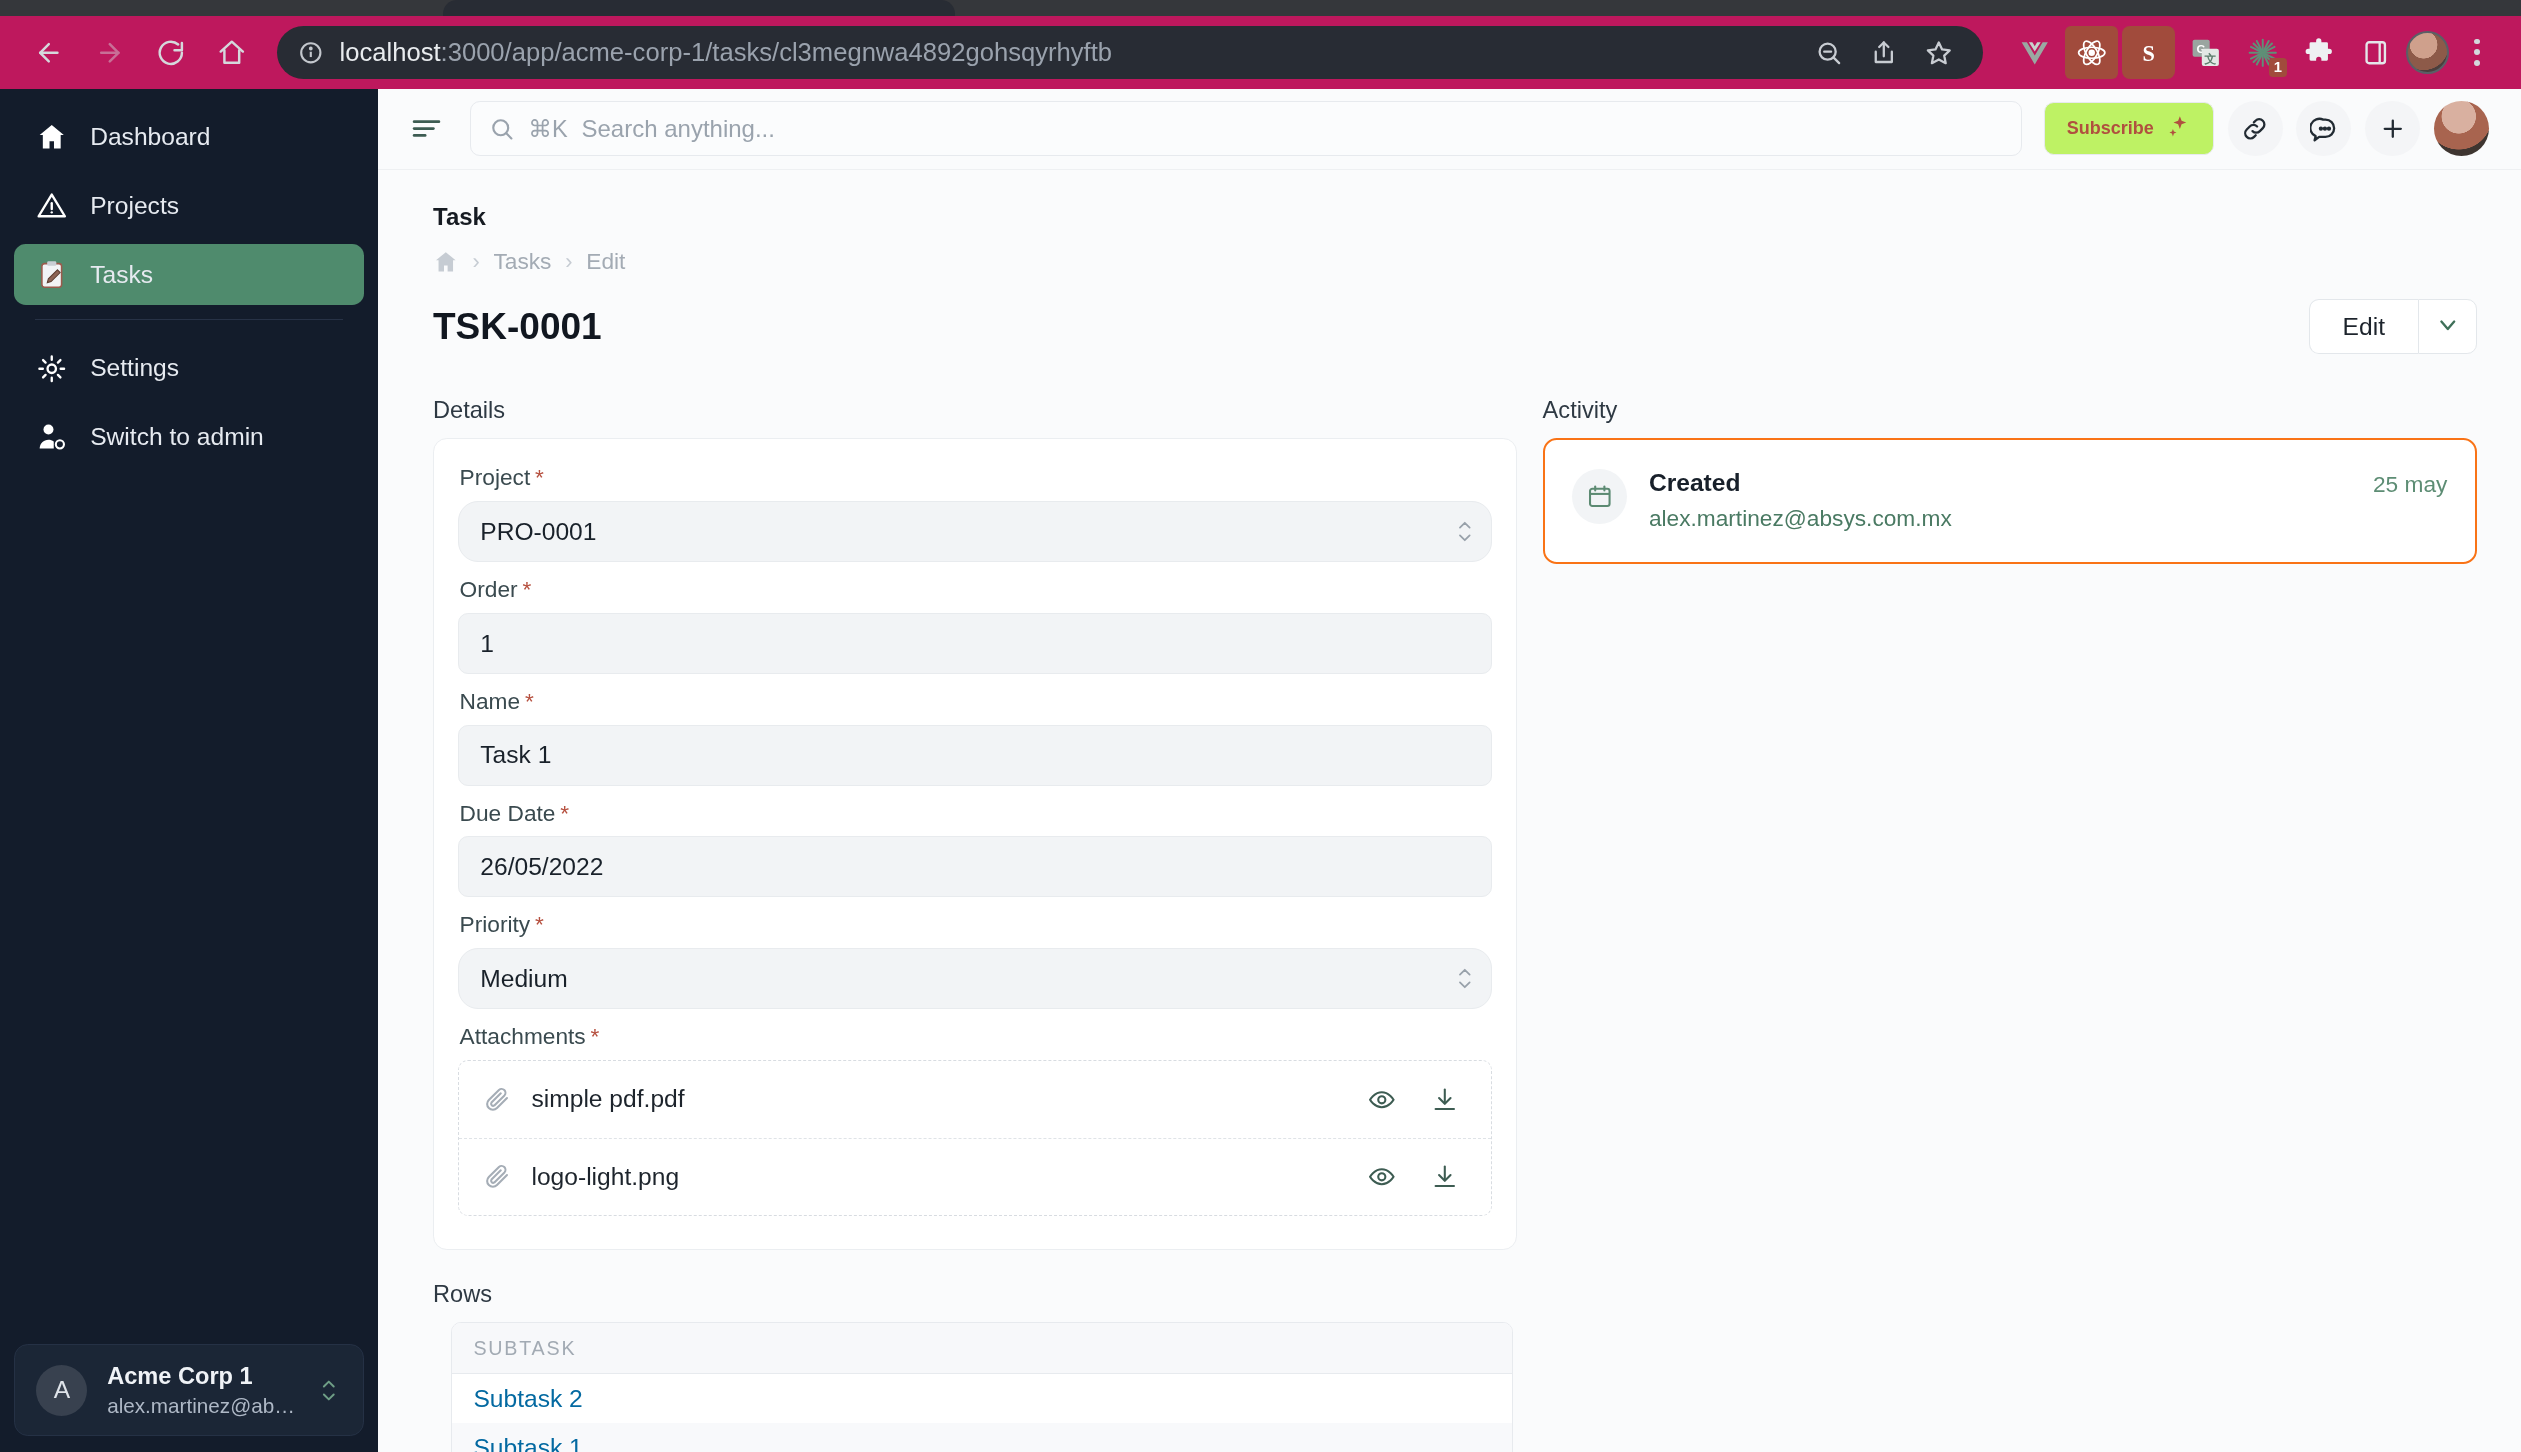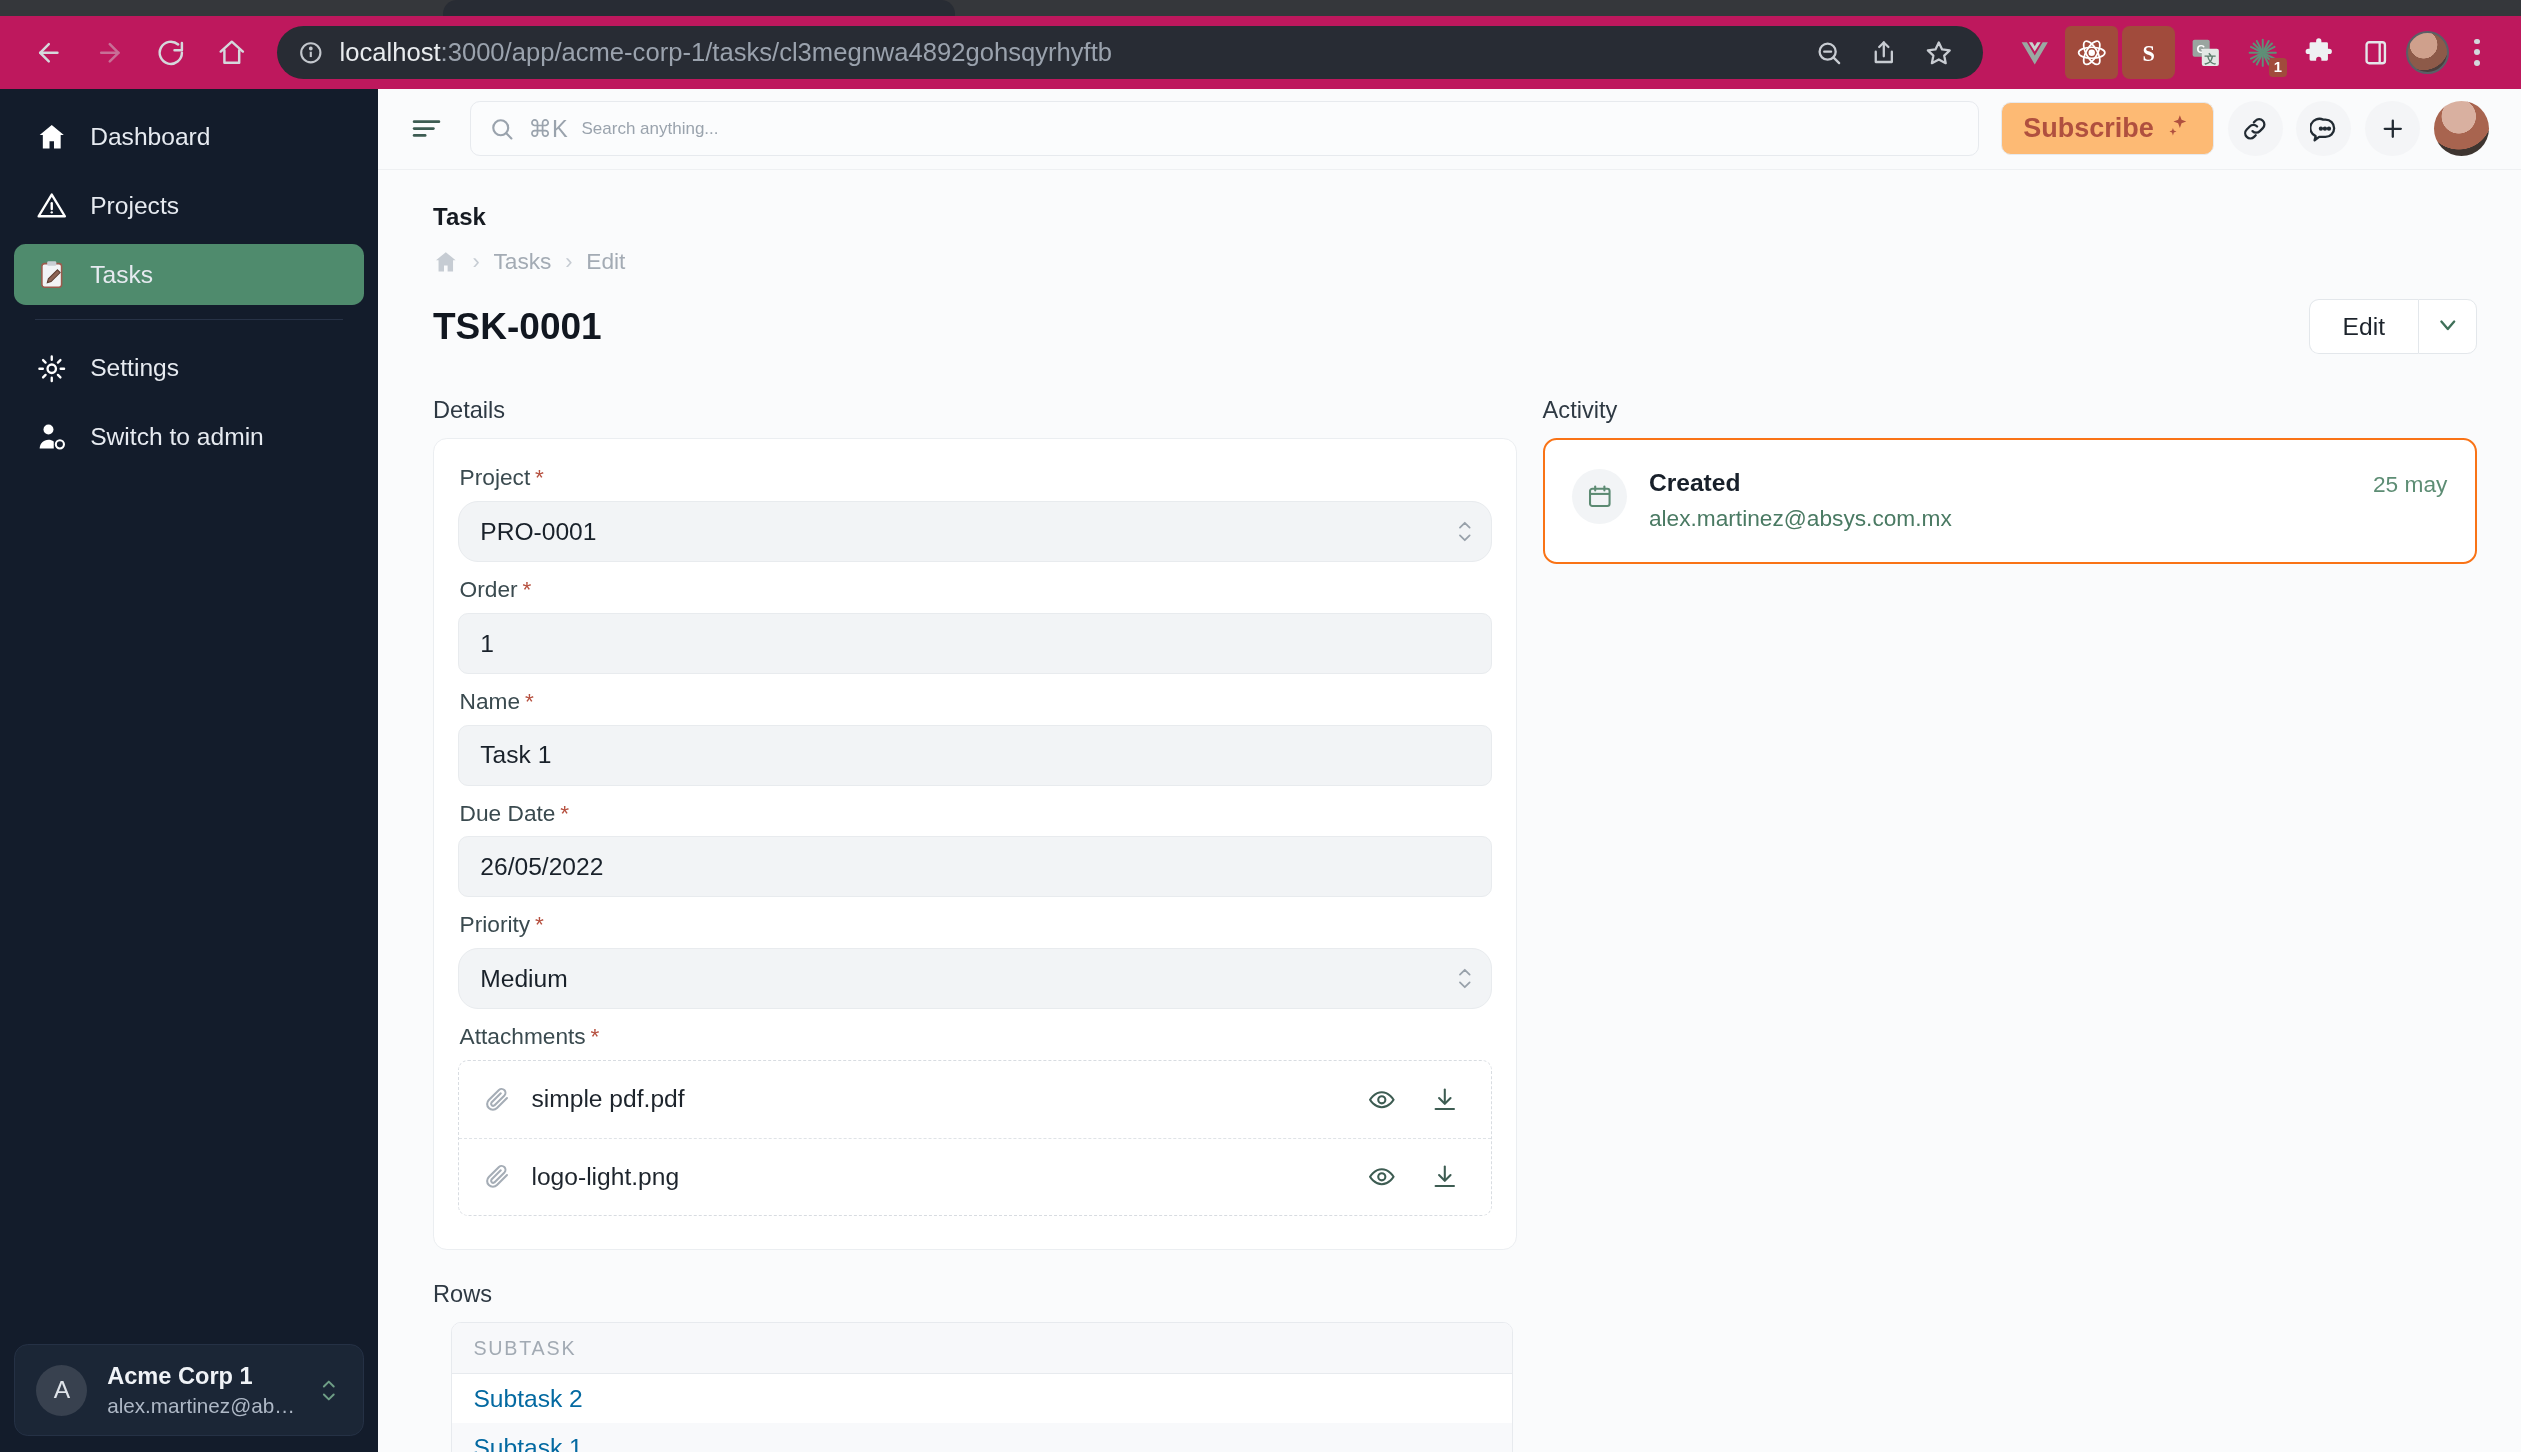--- a/index.html
+++ b/index.html
@@ -109,26 +109,26 @@
   .collapse-btn { width: 45px; height: 45px; display:flex; align-items:center; justify-content:center; color:#3d5c52; flex:none;}
   .collapse-btn svg { width: 33px; height: 33px; }
   .search-box {
     flex: 1 1 auto; height: 55px; background: #fbfcfd; border: 1px solid #e7eaee;
     border-radius: 9.9px; display: flex; align-items: center; padding: 0 17.7px; gap: 13.8px;
     min-width: 0;
   }
   .search-box .sicon { color: #9aa3ad; display:flex; flex:none;}
   .search-box .sicon svg { width: 25.6px; height: 25.6px; }
   .search-kbd { color: #9aa3ad; font-size: 23.6px; flex: none; }
-  .search-ph { color: #9aa3ad; font-size: 17px; }
+  .search-ph { color: #9aa3ad; font-size: 24px; }
   .top-actions { display:flex; align-items:center; gap: 13.8px; flex: none; }
   .subscribe {
-    height: 53px; background: #fdba74; border: 1px solid #e7eaee; border-radius: 9.9px;
+    height: 53px; background: #bef264; border: 1px solid #e7eaee; border-radius: 9.9px;
     display: flex; align-items: center; gap: 11.8px; padding: 0 21.7px;
-    color: #b0503f; font-size: 27px; font-weight: bold;
+    color: #b0503f; font-size: 18px; font-weight: bold;
   }
   .round-btn {
     width: 55px; height: 55px; border-radius: 50%; background: #f4f5f7;
     display:flex; align-items:center; justify-content:center; color: #222b33;
   }
   .round-btn svg { width: 27.6px; height: 27.6px; }
   .avatar-app {
     width: 55px; height: 55px; border-radius: 50%;
     background: radial-gradient(circle at 45% 28%, #d9b0a0 0 34%, #a8644f 35% 66%, #3e3530 67% 100%);
   }

